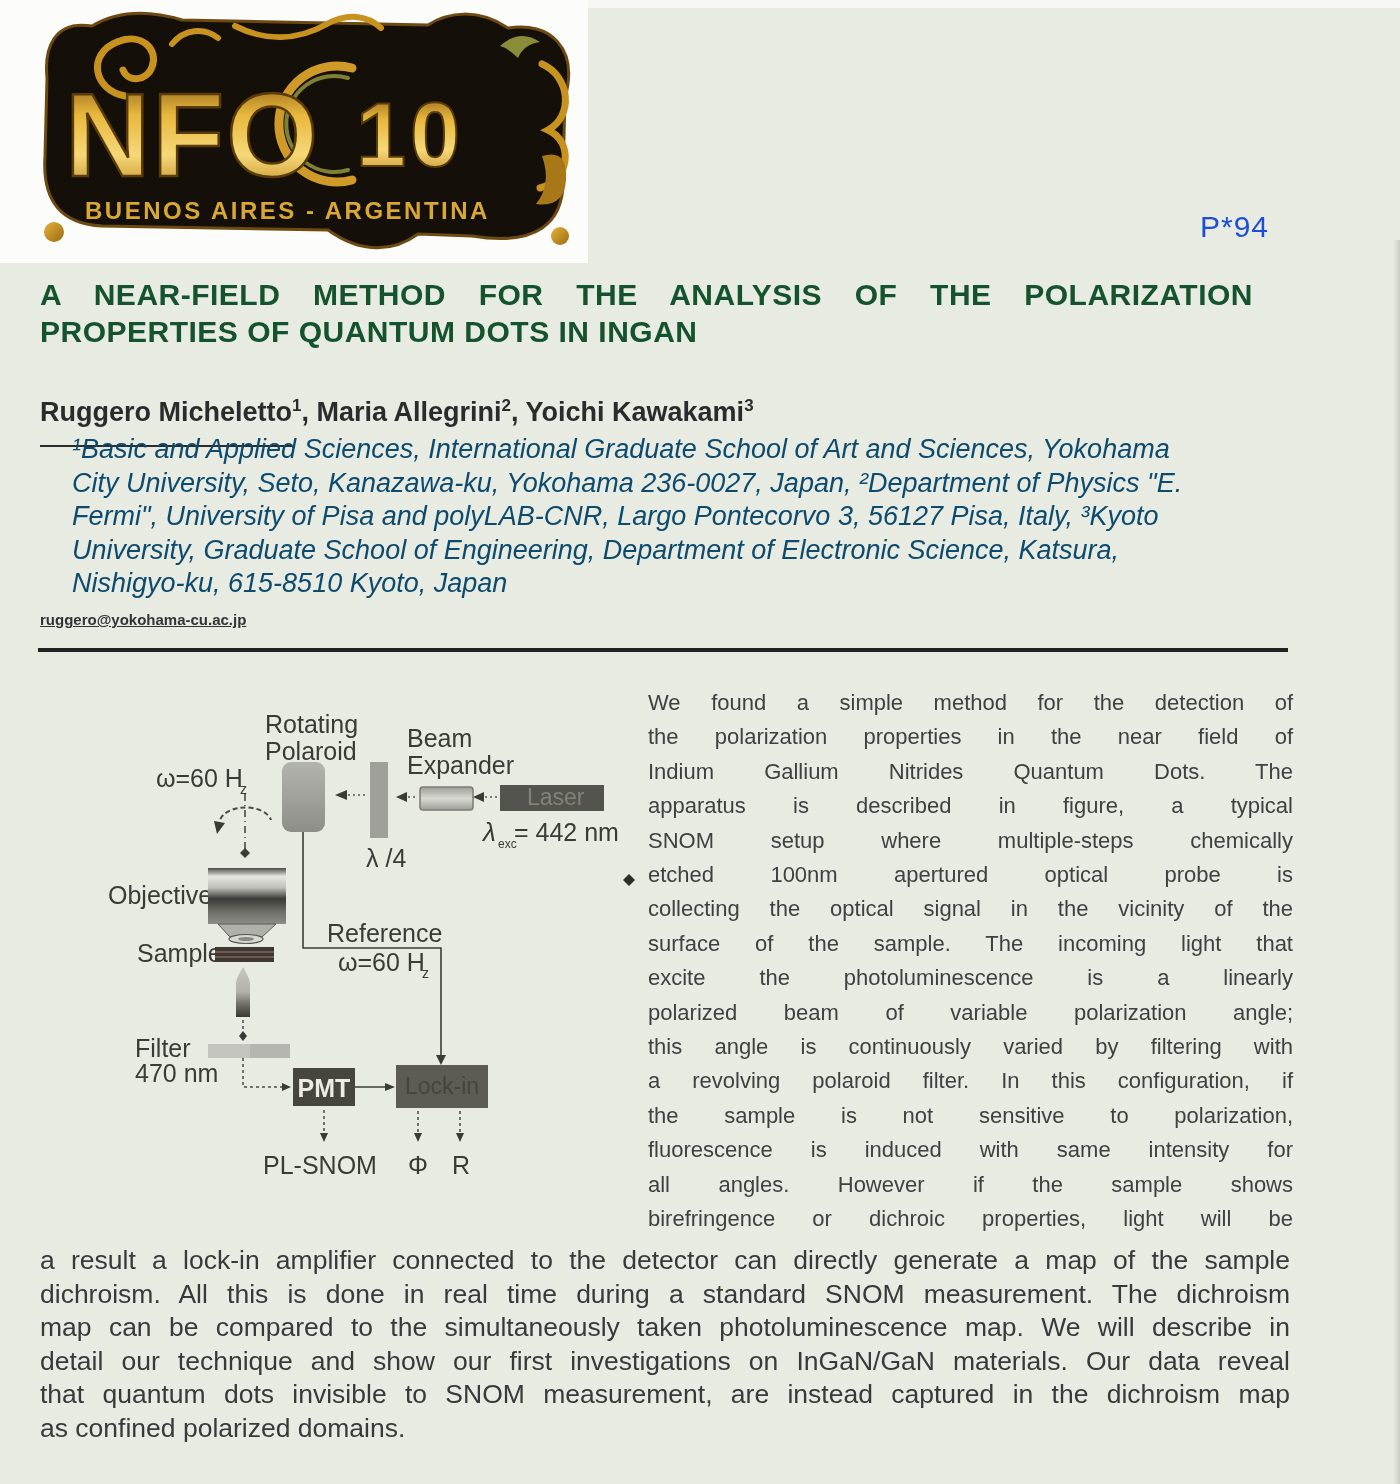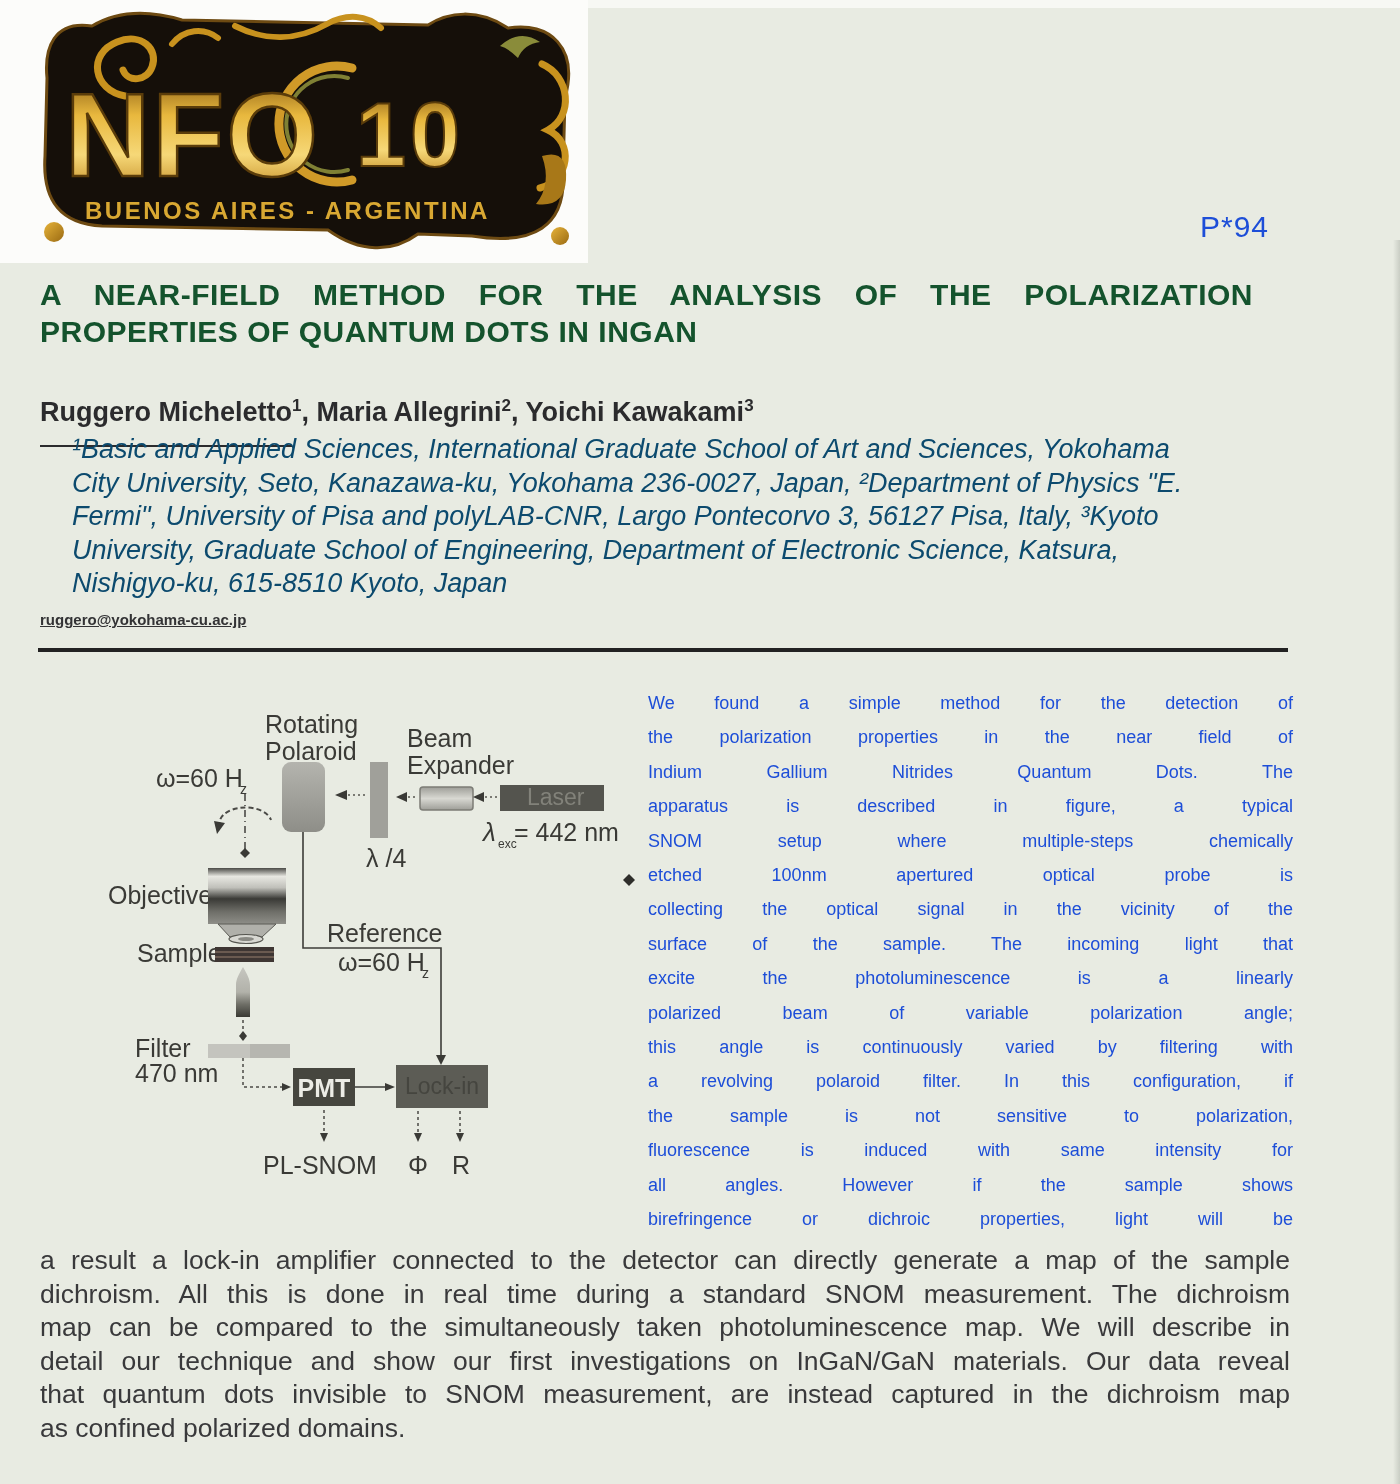--- a/index.html
+++ b/index.html
@@ -15,21 +15,21 @@
   .paper-id{position:absolute;left:1200px;top:210px;font-size:30px;letter-spacing:1px;color:#1d4ed8;font-weight:500;}
   .title-block{position:absolute;left:40px;top:276px;width:1213px;font-weight:bold;font-size:30px;line-height:37px;color:#14532d;letter-spacing:.5px;}
   .jline{text-align:justify;text-align-last:justify;}
   .lline{text-align:left;text-align-last:left;}
   .authors{position:absolute;left:40px;top:396px;font-size:27px;font-weight:bold;color:#2b2b2d;}
   .authors .uname{border-bottom:2.5px solid #2b2b2d;padding-bottom:18px;}
   .authors sup{font-size:17px;}
   .affil{position:absolute;left:40px;top:433px;font-size:27px;line-height:33.5px;font-style:italic;color:#0c4a6e;white-space:nowrap;margin-left:32px;}
   .email{position:absolute;left:40px;top:611px;font-size:15px;color:#333335;text-decoration:underline;font-weight:bold;}
   .hrule{position:absolute;left:38px;top:648px;width:1250px;height:3.5px;background:#222;}
-  .col-right{position:absolute;left:648px;top:686px;width:645px;font-size:18px;line-height:34.4px;color:#1d4ed8;}
+  .col-right{position:absolute;left:648px;top:686px;width:645px;font-size:22px;line-height:34.4px;color:#404040;}
   .block-bottom{position:absolute;left:40px;top:1244px;width:1250px;font-size:26.5px;line-height:33.5px;color:#39393b;}
   .fig-svg{position:absolute;left:90px;top:690px;}
   .edge-right{position:absolute;right:0;top:240px;width:7px;height:1244px;background:linear-gradient(to left,#c9cdc4,rgba(201,205,196,0));}
   svg text{font-family:"Liberation Sans",sans-serif;}
 </style>
 </head>
 <body>
 
 <div class="topstrip"></div>
 <div class="sticker"></div>

